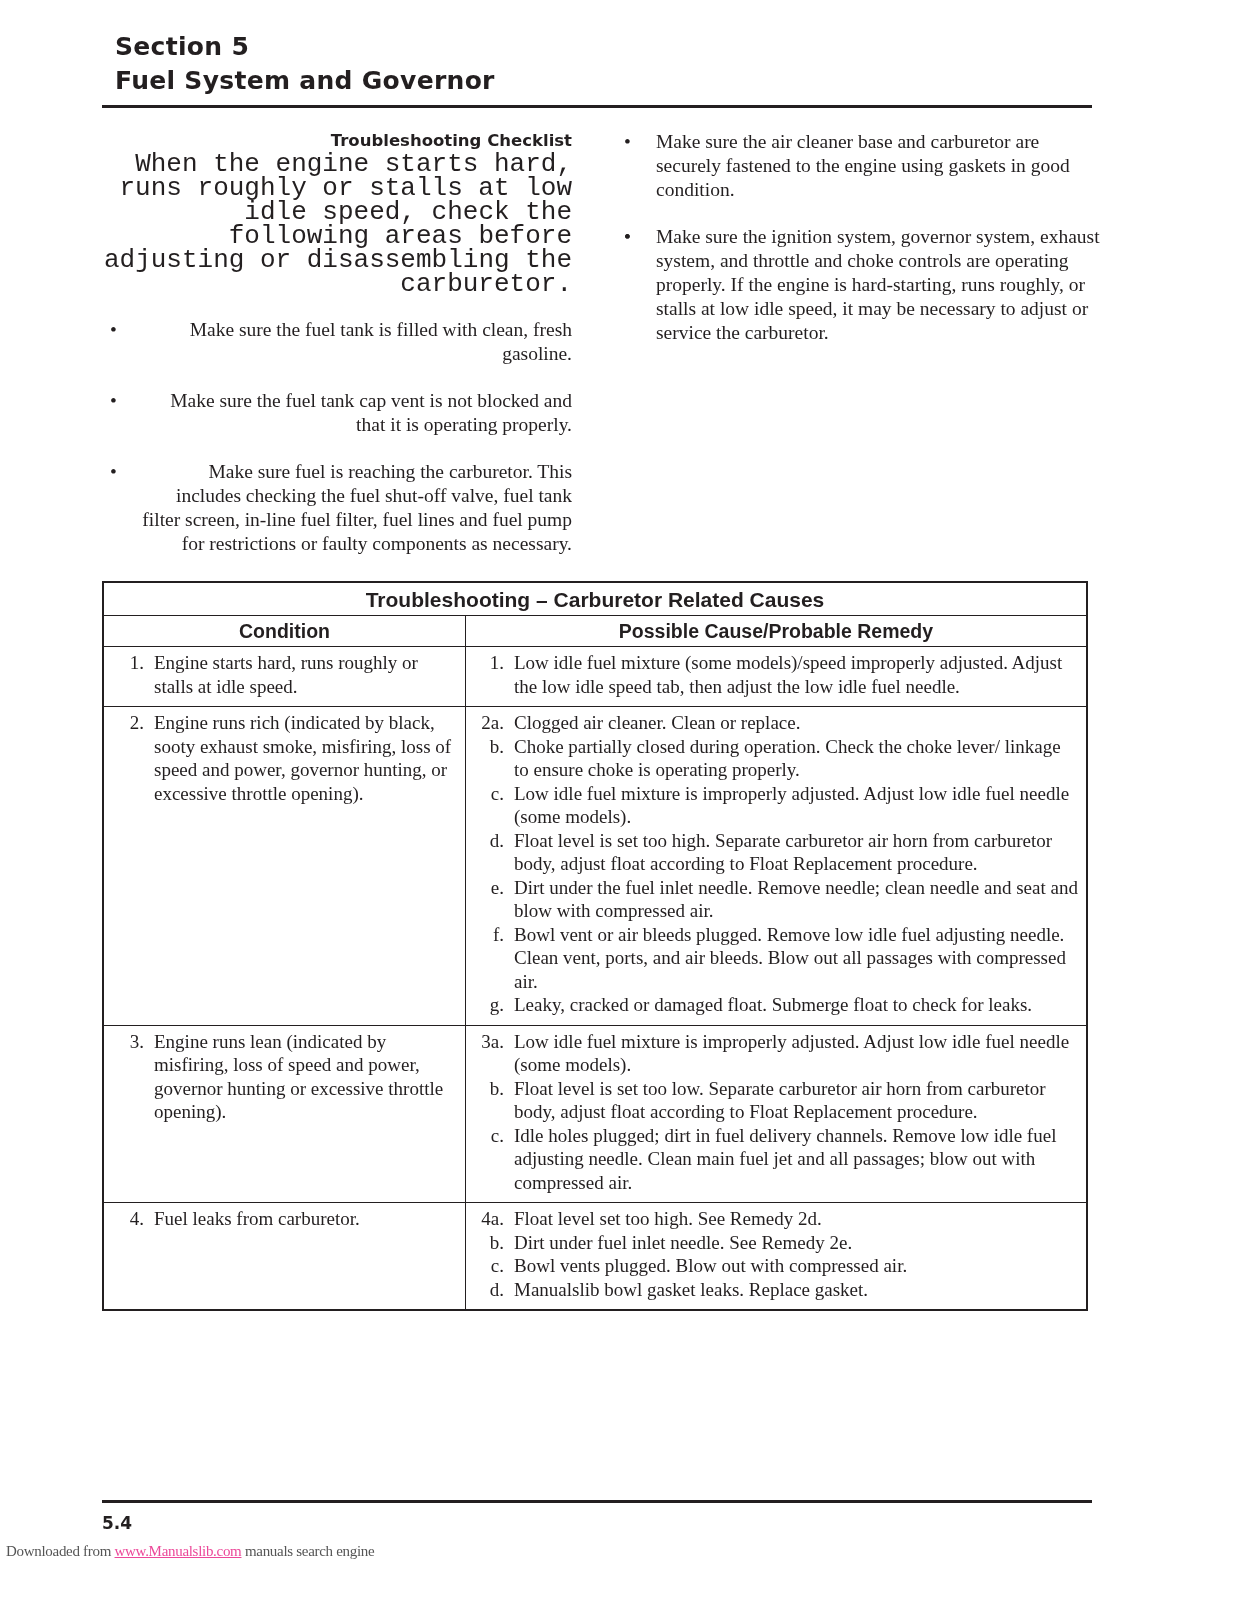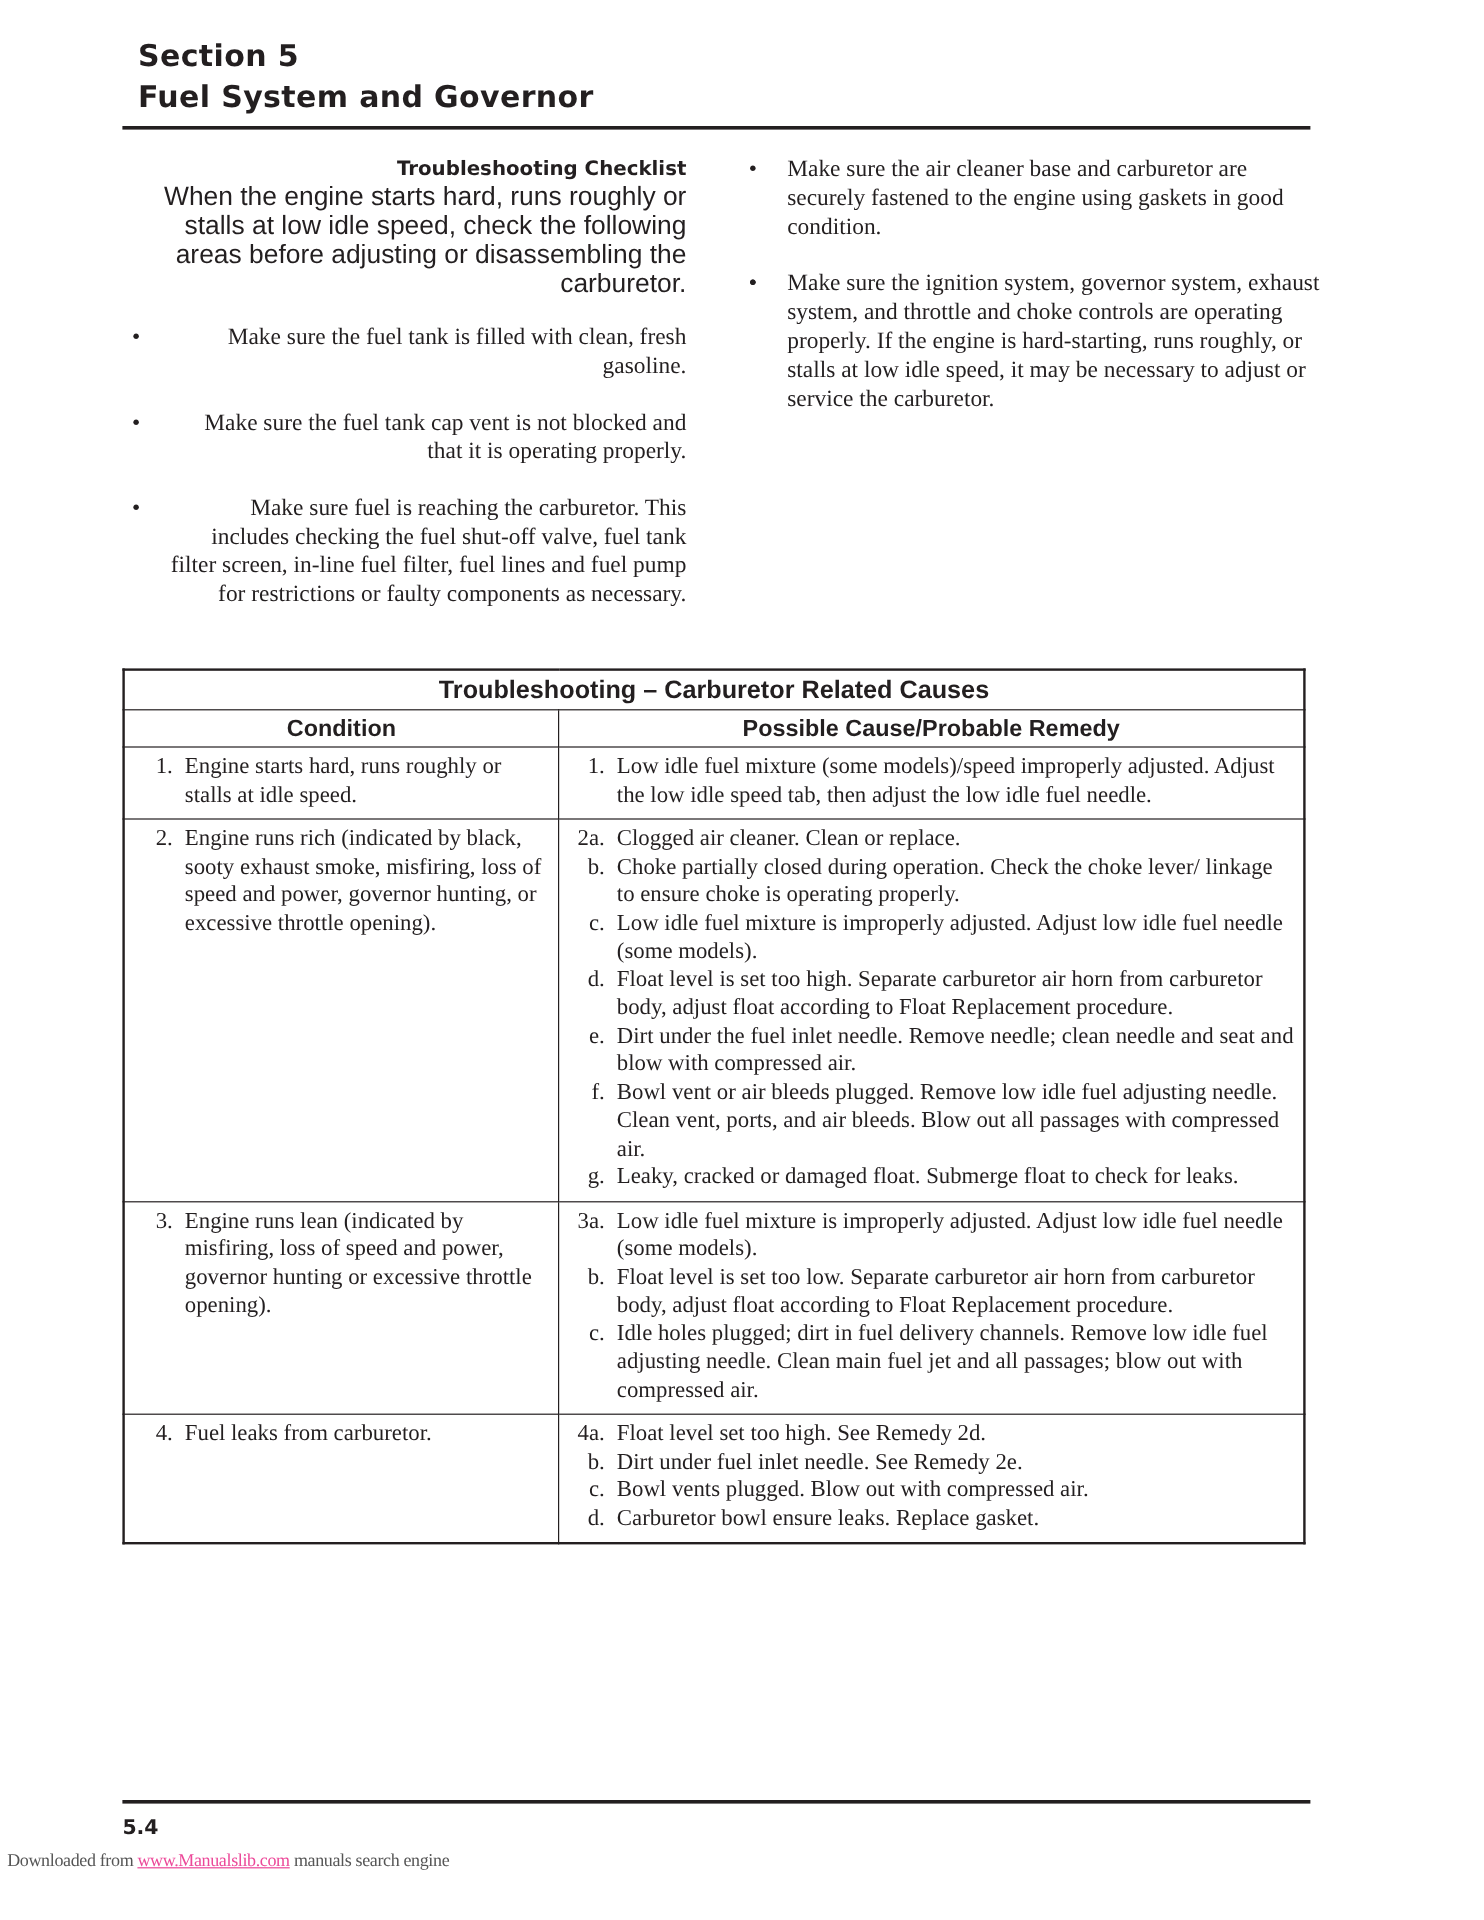--- a/index.html
+++ b/index.html
@@ -5,29 +5,29 @@
   html, body { margin: 0; padding: 0; background: #ffffff; }
   body { width: 1237px; height: 1600px; position: relative; color: #231f20; overflow: hidden; }
 
   .header { position: absolute; left: 115px; top: 30px; width: 990px; }
   .header .line1, .header .line2 { font-family: "DejaVu Sans", sans-serif; font-weight: bold; font-size: 25px; line-height: 34px; letter-spacing: 0.3px; color: #231f20; }
   .header-rule { position: absolute; left: 102px; top: 105px; width: 990px; height: 3px; background: #231f20; }
 
   .col-left { position: absolute; left: 102px; top: 130px; width: 470px; text-align: right; }
   .col-right { position: absolute; left: 620px; top: 130px; width: 480px; }
   .subhead { font-family: "DejaVu Sans", sans-serif; font-weight: bold; font-size: 16.5px; line-height: 22px; }
-  .body-text { font-family: Liberation Sans, sans-serif; font-size: 22px; line-height: 24px; }
+  .body-text { font-family: Liberation Mono, monospace; font-size: 26px; line-height: 24px; }
   .intro { margin: 0 0 22px 0; }
   ul.bullets { list-style: none; margin: 0; padding: 0; }
   ul.bullets li { position: relative; padding-left: 40px; margin-bottom: 23px; font-family: "Liberation Serif", serif; font-size: 19.5px; line-height: 24px; }
   ul.bullets li .dot { position: absolute; left: 8px; top: 0; }
   .col-right ul.bullets li { padding-left: 36px; }
   .col-right ul.bullets li .dot { left: 4px; }
 
-  .table-wrap { position: absolute; left: 102px; top: 557px; width: 986px; }
+  .table-wrap { position: absolute; left: 102px; top: 581px; width: 986px; }
   table.ts { width: 100%; border-collapse: collapse; border: 2px solid #231f20; }
   table.ts th, table.ts td { border: 1.5px solid #231f20; }
   table.ts .title-cell { font-family: "Liberation Sans", sans-serif; font-weight: bold; font-size: 21px; line-height: 30px; text-align: center; padding: 2px 0 0 0; }
   table.ts .col-head { font-family: "Liberation Sans", sans-serif; font-weight: bold; font-size: 19.5px; line-height: 28px; text-align: center; padding: 1px 0; }
   table.ts td { vertical-align: top; padding: 4px 8px 8px 8px; font-family: "Liberation Serif", serif; font-size: 19px; line-height: 23.5px; }
   td.cond { width: 345px; }
   .item { display: flex; }
   .item .num { width: 40px; text-align: right; padding-right: 10px; flex: none; box-sizing: border-box; }
   .item .txt { flex: 1; }
   td.cond .item .num { width: 42px; }
@@ -165,21 +165,21 @@
             <div class="item">
               <span class="num">b.</span>
               <span class="txt">Dirt under fuel inlet needle. See Remedy 2e.</span>
             </div>
             <div class="item">
               <span class="num">c.</span>
               <span class="txt">Bowl vents plugged. Blow out with compressed air.</span>
             </div>
             <div class="item">
               <span class="num">d.</span>
-              <span class="txt">Carburetor bowl ensure leaks. Replace gasket.</span>
+              <span class="txt">Manualslib bowl gasket leaks. Replace gasket.</span>
             </div>
           </td>
         </tr>
       </tbody>
   </table>
 </div>
 
 <div class="footer-rule"></div>
 <div class="page-num">5.4</div>
 <div class="download-line">

